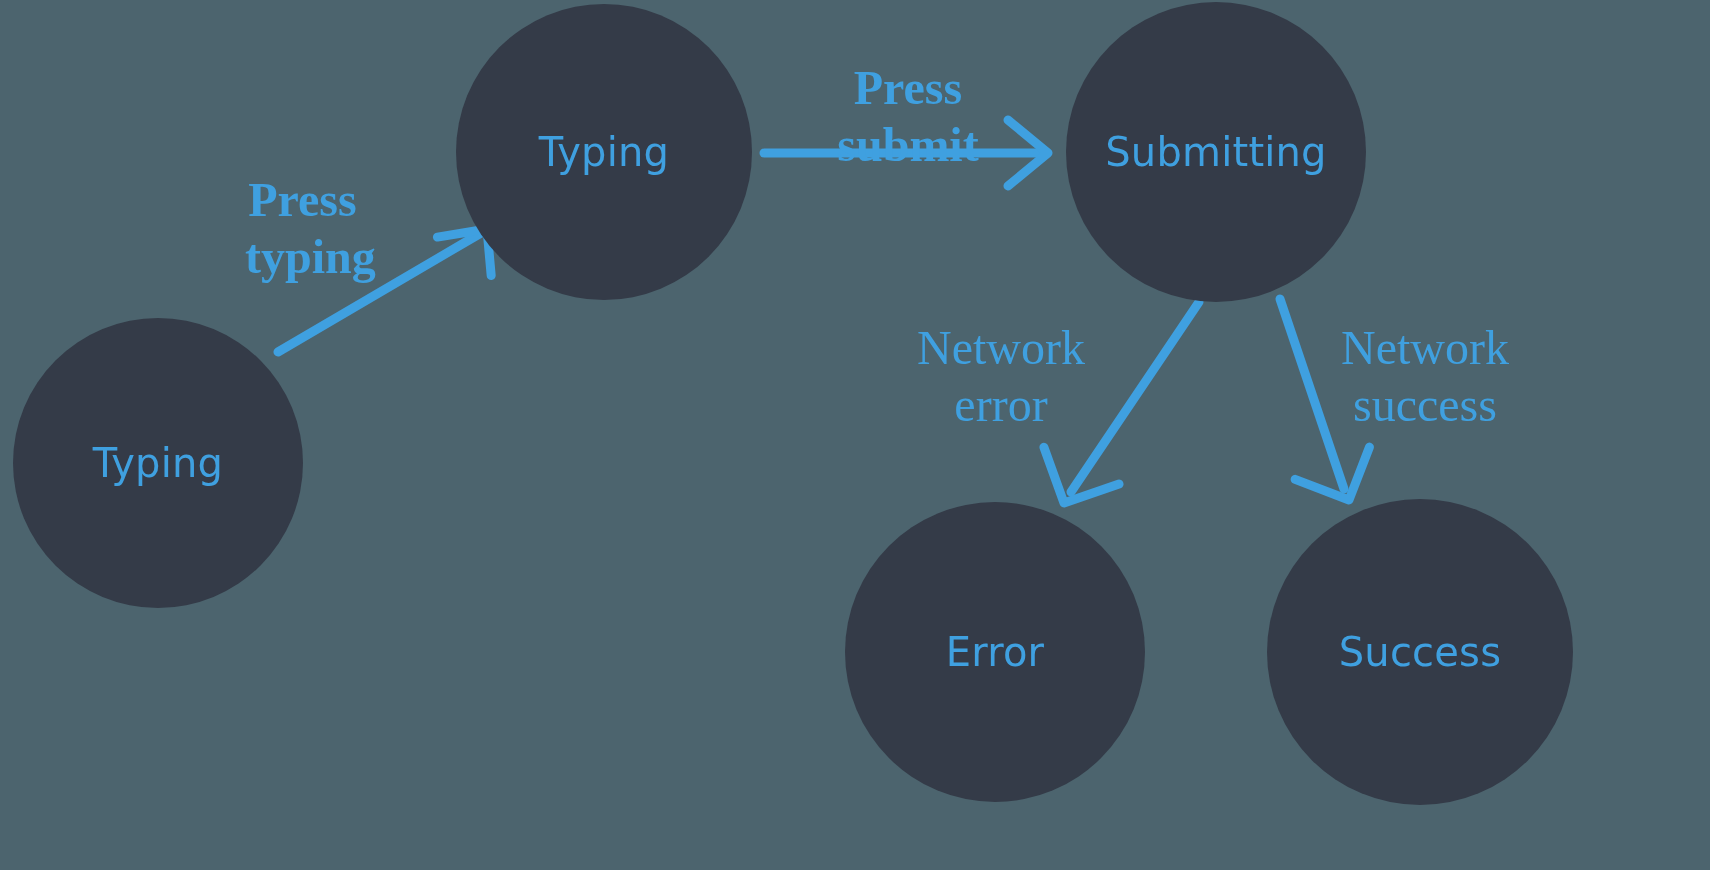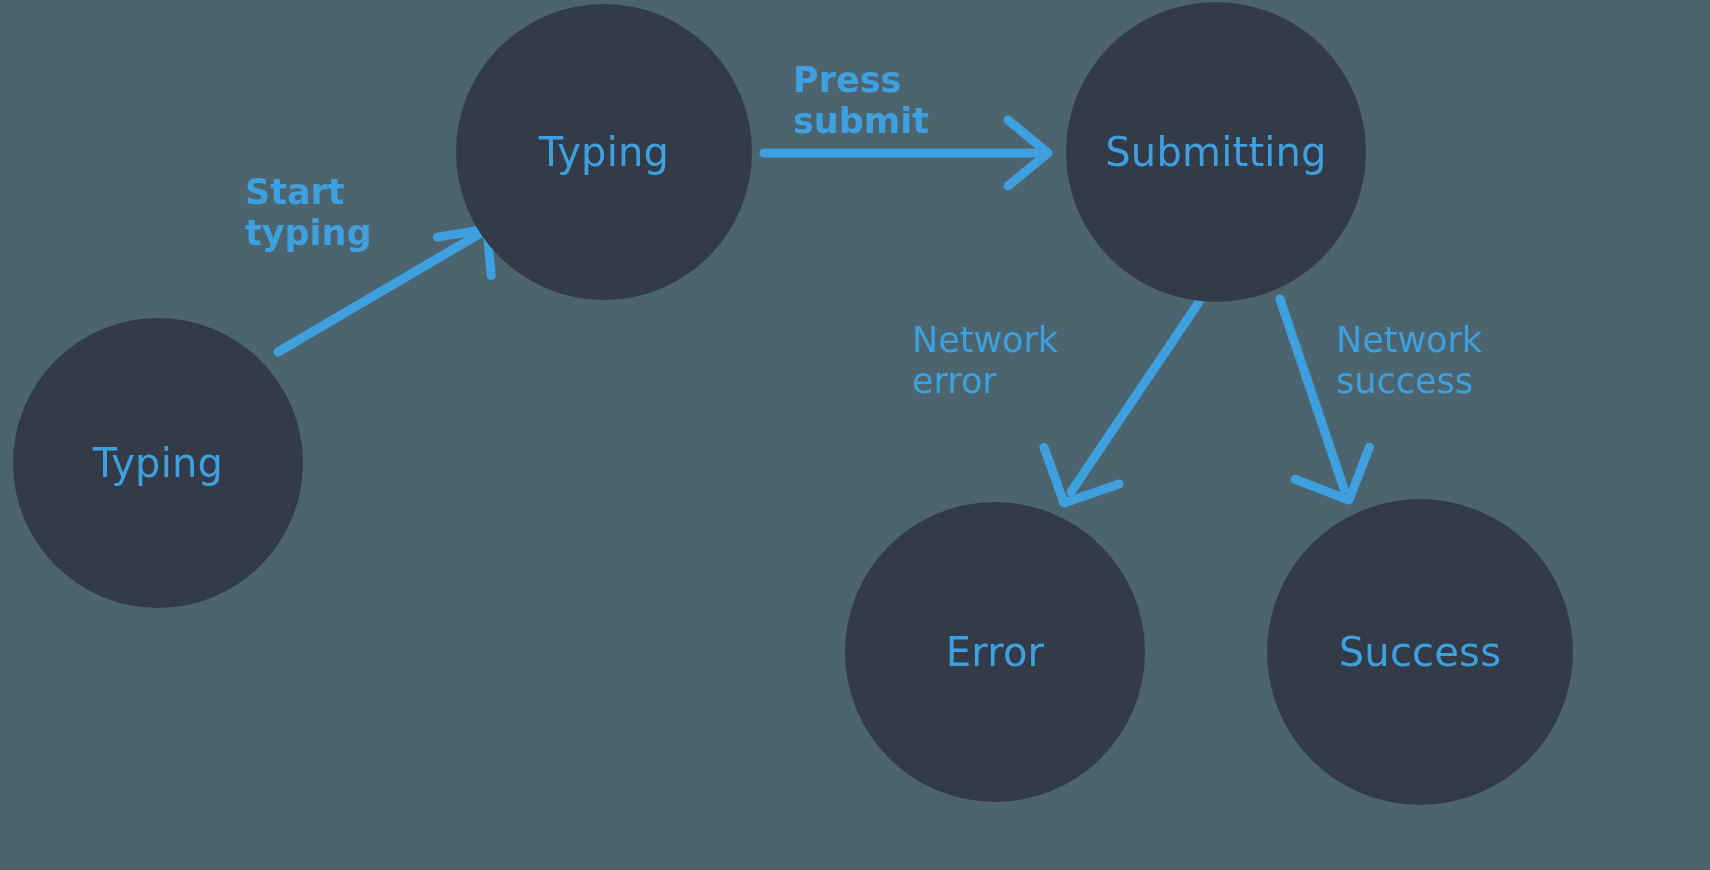--- a/index.html
+++ b/index.html
@@ -35,25 +35,26 @@
     font-size: 40px;
     font-weight: 400;
     letter-spacing: 0.2px;
     line-height: 1.1;
     text-align: center;
     white-space: nowrap;
   }
   .edge-label {
     position: absolute;
     color: #3fa0e0;
-    font-size: 35px;
+    font-size: 48px;
     font-weight: 700;
     line-height: 1.18;
-    text-align: left;
+    text-align: center;
     white-space: pre-line;
+    font-family: Liberation Serif, serif;
   }
   .edge-label.normal {
     font-weight: 400;
   }
 </style>
 </head>
 <body>
 
 <div id="stage">
 
@@ -93,21 +94,21 @@
   </div>
 
   <div class="state-node" style="left:845px; top:502px; width:300px; height:300px;">
     <span class="state-label">Error</span>
   </div>
 
   <div class="state-node" style="left:1267px; top:499px; width:306px; height:306px;">
     <span class="state-label">Success</span>
   </div>
 
-  <div class="edge-label" style="left:245px; top:172px; width:115px;">Start
+  <div class="edge-label" style="left:245px; top:172px; width:115px;">Press
 typing</div>
 
   <div class="edge-label" style="left:793px; top:60px; width:230px;">Press submit</div>
 
   <div class="edge-label normal" style="left:912px; top:320px; width:178px;">Network
 error</div>
 
   <div class="edge-label normal" style="left:1336px; top:320px; width:178px;">Network
 success</div>
 

